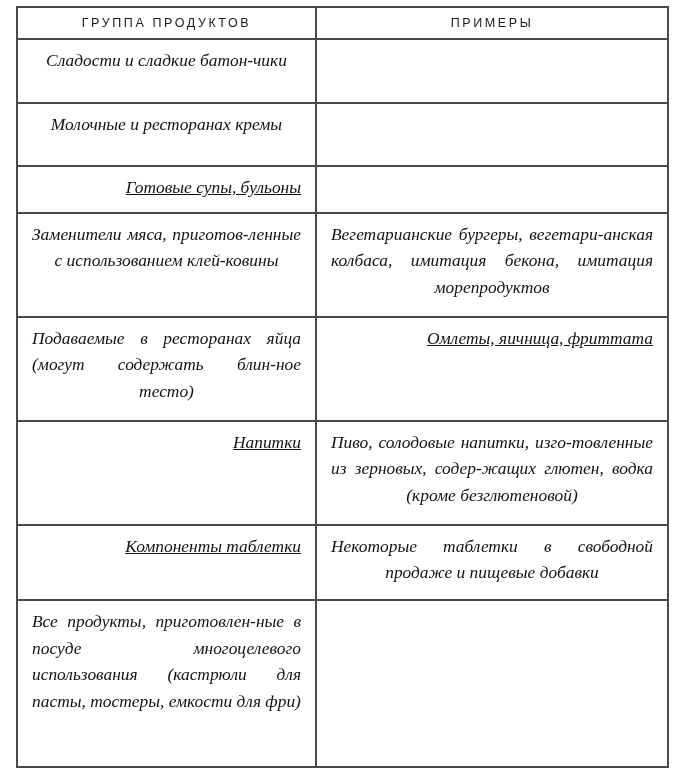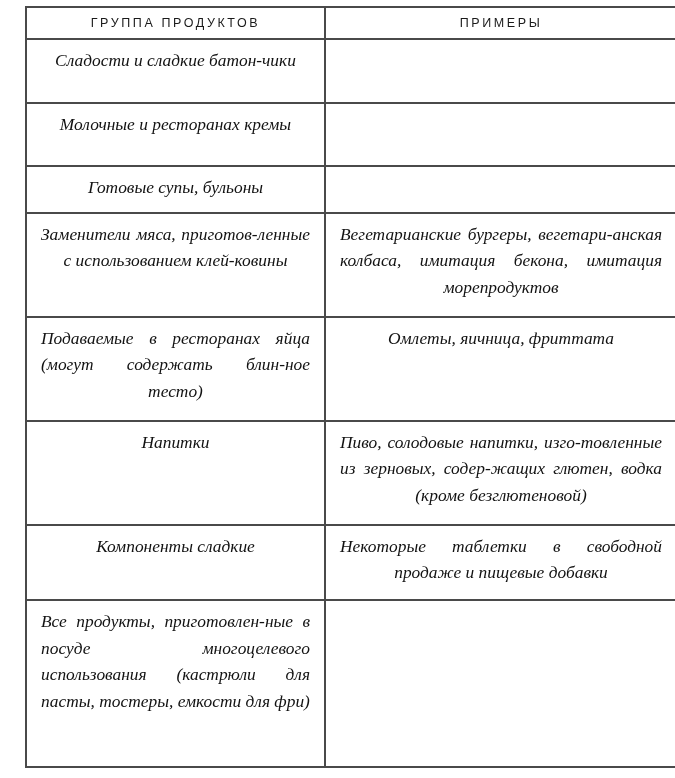--- a/index.html
+++ b/index.html
@@ -9,21 +9,21 @@
   }
   body {
     width: 675px;
     height: 778px;
     font-family: "Liberation Serif", "DejaVu Serif", serif;
     -webkit-font-smoothing: antialiased;
   }
 
   #table-wrap {
     position: absolute;
-    left: 25px;
+    left: 16px;
     top: 6px;
     width: 651px;
     height: 762px;
     box-sizing: border-box;
   }
 
   table.product-table {
     width: 651px;
     height: 762px;
     border-collapse: collapse;
@@ -74,21 +74,22 @@
   }
 
   
   tbody td.justify .cell-text {
     text-align: justify;
     text-align-last: center;
     text-justify: inter-word;
   }
 
   tbody td.center .cell-text {
-    text-align: center;
+    text-align: right;
+    text-decoration: underline;
   }
 
   tbody td.empty {
     padding: 0;
   }
 
   
   tr.r1 { height: 59px; }
   tr.r2 { height: 59px; }
   tr.r3 { height: 36px; }
@@ -165,21 +166,21 @@
         <td class="center">
           <span class="cell-text">Напитки</span>
         </td>
         <td class="justify">
           <span class="cell-text">Пиво, солодовые напитки, изго-­товленные из зерновых, содер-­жащих глютен, водка (кроме безглютеновой)</span>
         </td>
       </tr>
 
       <tr class="r7">
         <td class="center">
-          <span class="cell-text">Компоненты сладкие</span>
+          <span class="cell-text">Компоненты таблетки</span>
         </td>
         <td class="justify">
           <span class="cell-text">Некоторые таблетки в свободной продаже и пищевые добавки</span>
         </td>
       </tr>
 
 
       <tr class="r9">
         <td class="justify">
           <span class="cell-text">Все продукты, приготовлен-­ные в посуде многоцелевого использования (кастрюли для пасты, тостеры, емкости для фри)</span>

